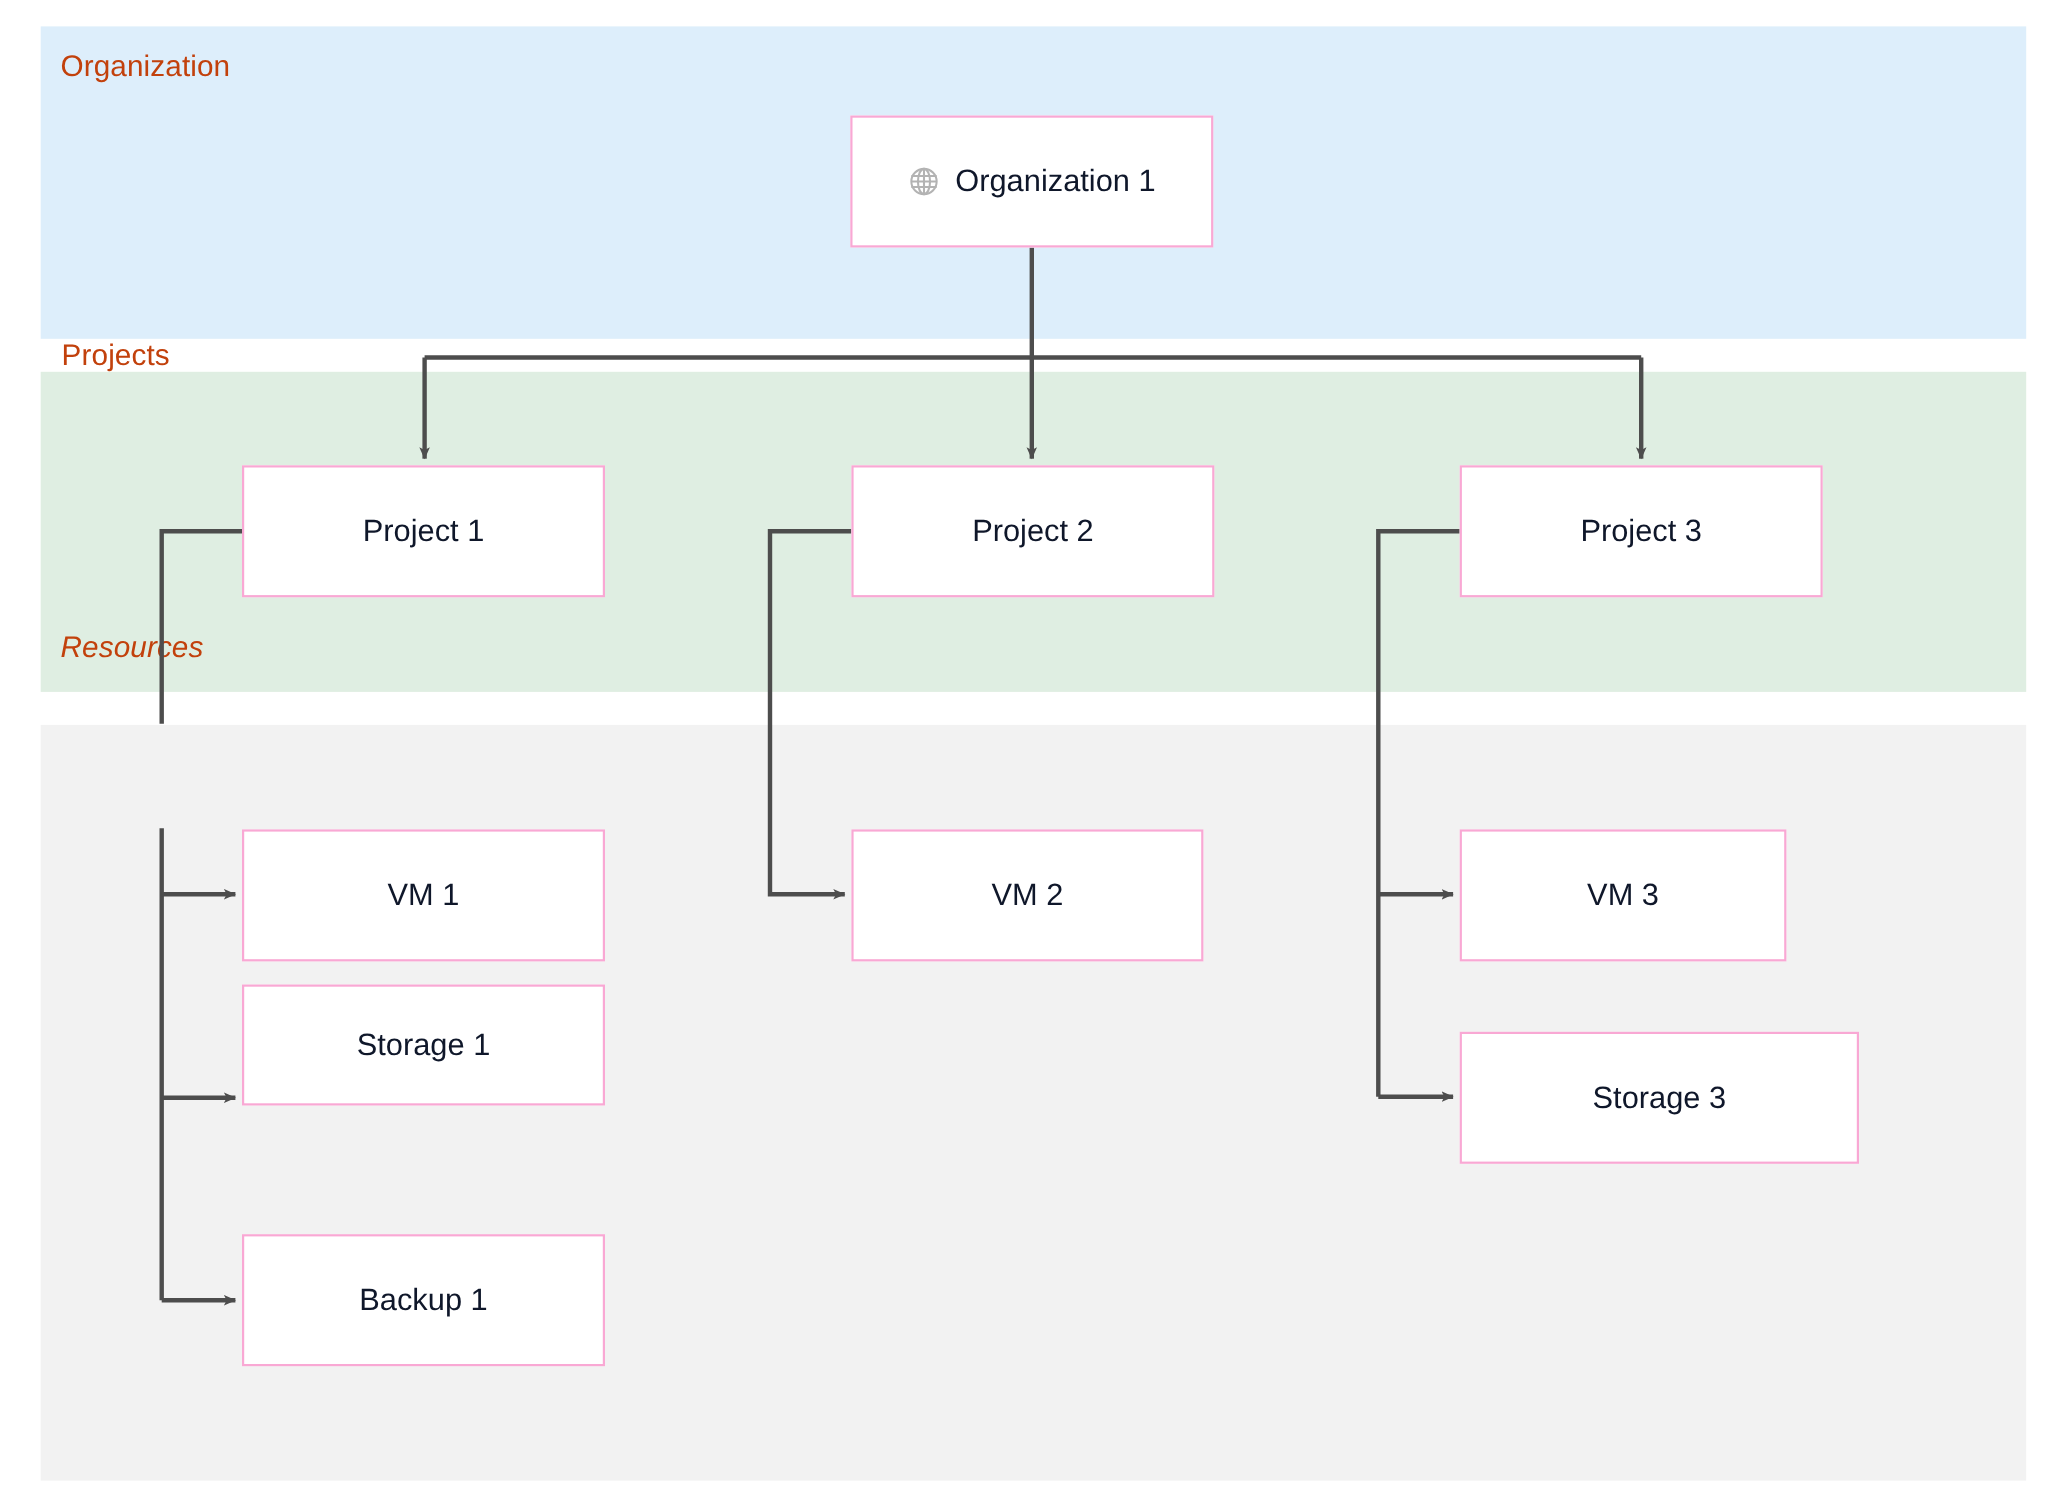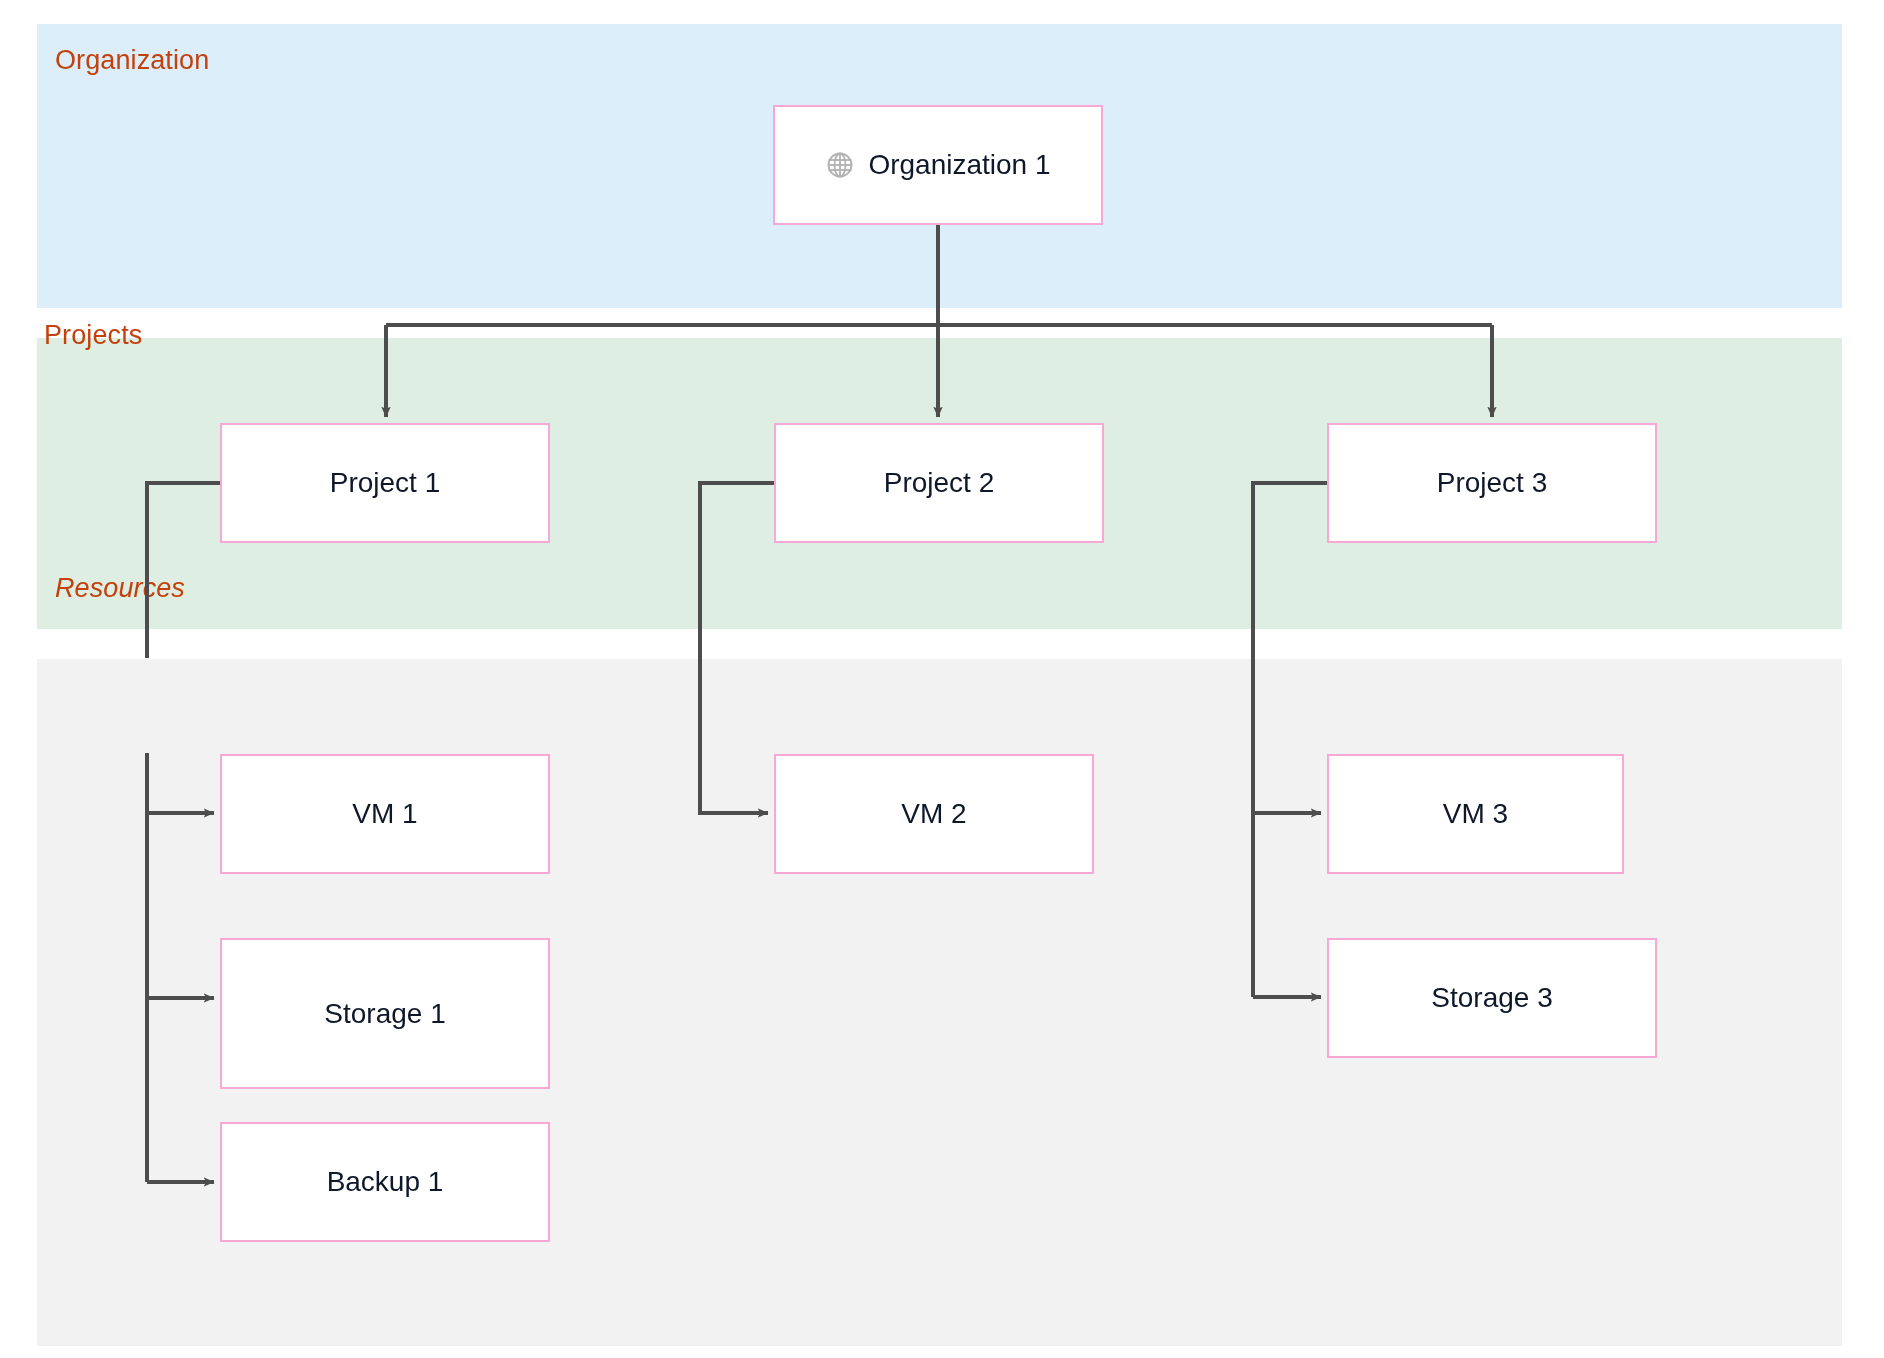--- a/index.html
+++ b/index.html
@@ -26,21 +26,21 @@
     font-size: 27px;
     color: #c2410c;
     white-space: nowrap;
     letter-spacing: 0.1px;
   }
   .lane-org   { left: 37px;  top: 24px;   width: 1805px; height: 284px; background: #ddeefb; }
   .lane-proj  { left: 37px;  top: 338px;  width: 1805px; height: 291px; background: #dfeee2; }
   .lane-res   { left: 37px;  top: 659px;  width: 1805px; height: 687px; background: #f2f2f2; }
 
   .label-org  { left: 55px;  top: 45px; }
-  .label-proj { left: 44px;  top: 308px; margin-top: 12px; }
+  .label-proj { left: 56px;  top: 308px; }
   .label-res  { left: 55px;  top: 573px; font-style: italic; }
 
   .node {
     position: absolute;
     box-sizing: border-box;
     background: #ffffff;
     border: 2px solid #f9a8d4;
     display: flex;
     align-items: center;
     justify-content: center;
@@ -60,25 +60,25 @@
     display: inline-block;
     flex: 0 0 auto;
     line-height: 0;
   }
 
   .node-p1 { left: 220px;  top: 423px; width: 330px; height: 120px; }
   .node-p2 { left: 774px;  top: 423px; width: 330px; height: 120px; }
   .node-p3 { left: 1327px; top: 423px; width: 330px; height: 120px; }
 
   .node-vm1 { left: 220px;  top: 754px;  width: 330px; height: 120px; }
-  .node-st1 { left: 220px;  top: 938px;  width: 330px; height: 151px; }
+  .node-st1 { left: 220px;  top: 895px;  width: 330px; height: 110px; }
   .node-bk1 { left: 220px;  top: 1122px; width: 330px; height: 120px; }
   .node-vm2 { left: 774px;  top: 754px;  width: 320px; height: 120px; }
   .node-vm3 { left: 1327px; top: 754px;  width: 297px; height: 120px; }
-  .node-st3 { left: 1327px; top: 938px;  width: 330px; height: 120px; }
+  .node-st3 { left: 1327px; top: 938px;  width: 363px; height: 120px; }
 
   svg.edges {
     position: absolute;
     left: 0;
     top: 0;
     width: 1884px;
     height: 1358px;
     pointer-events: none;
   }
 </style>

